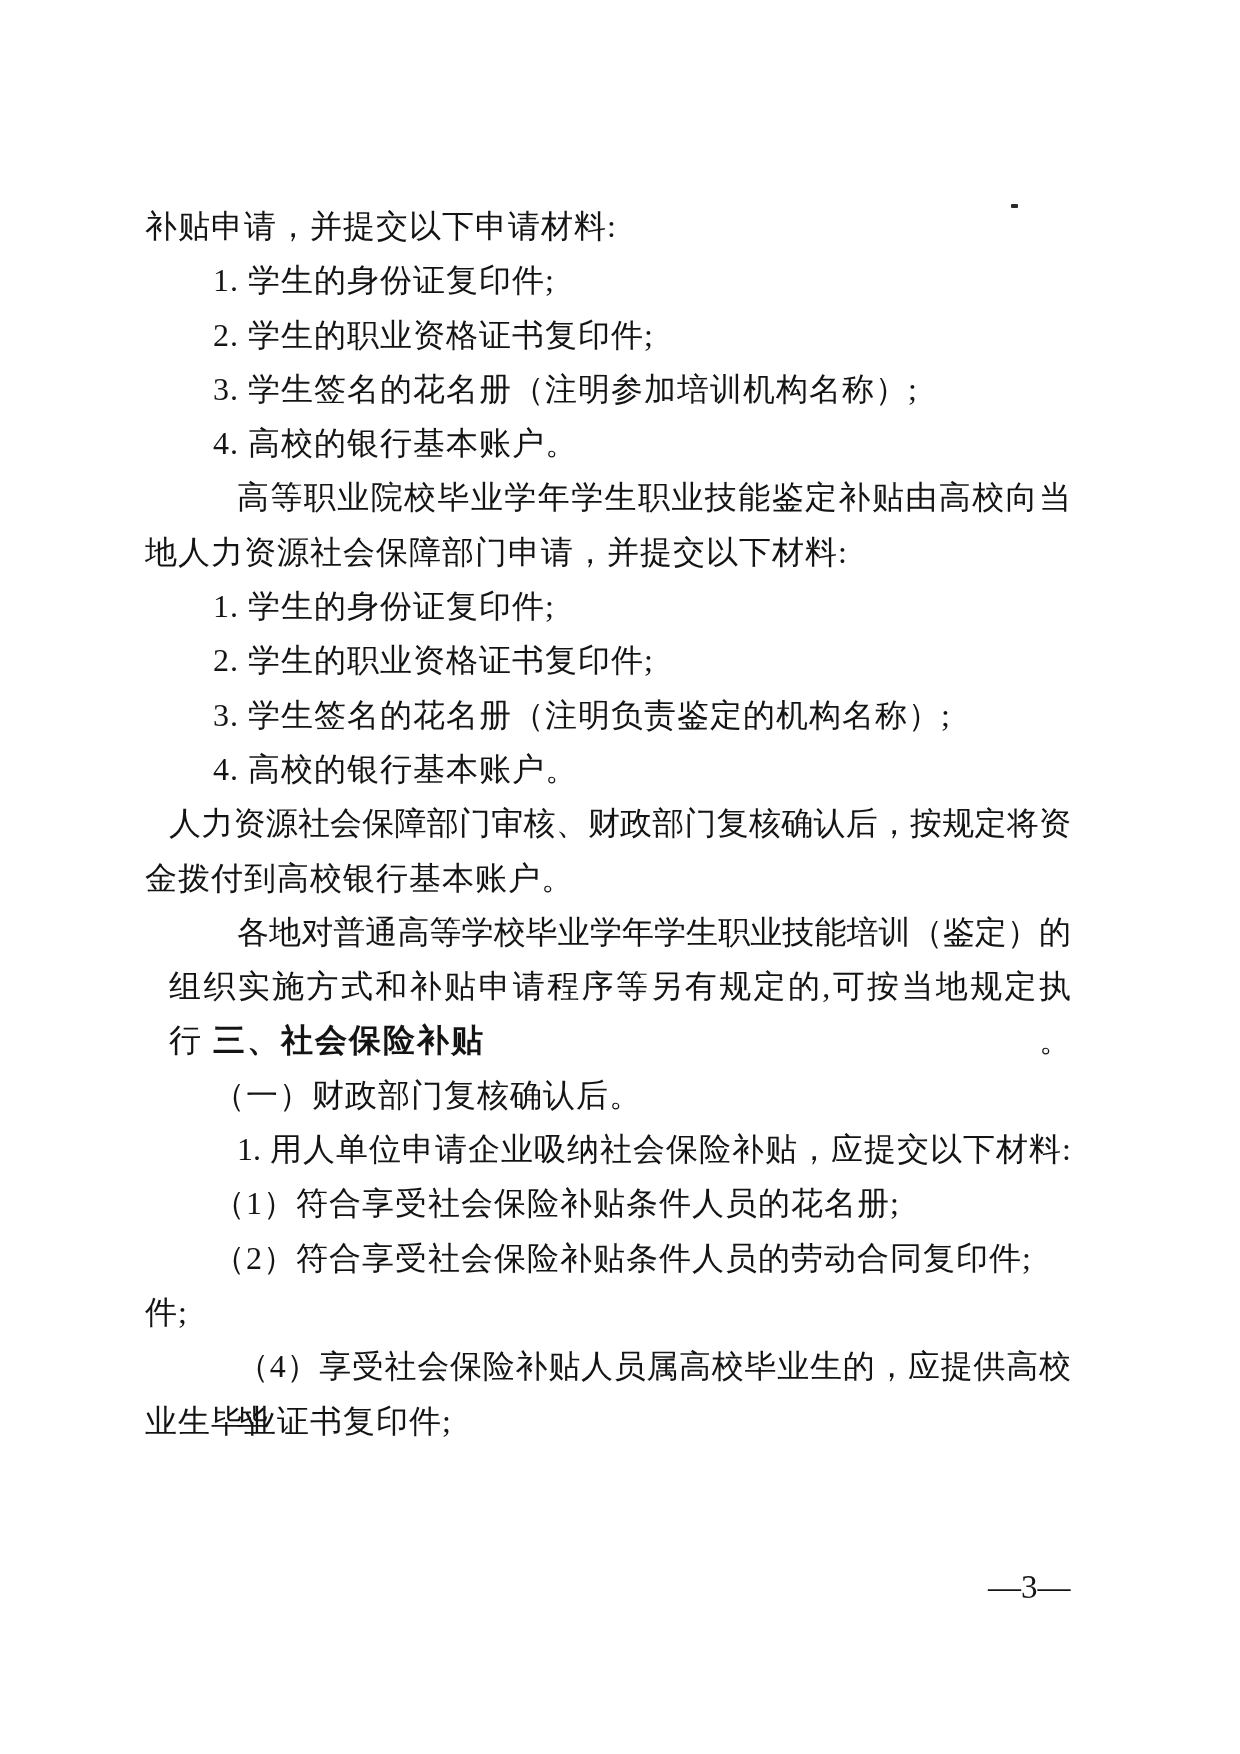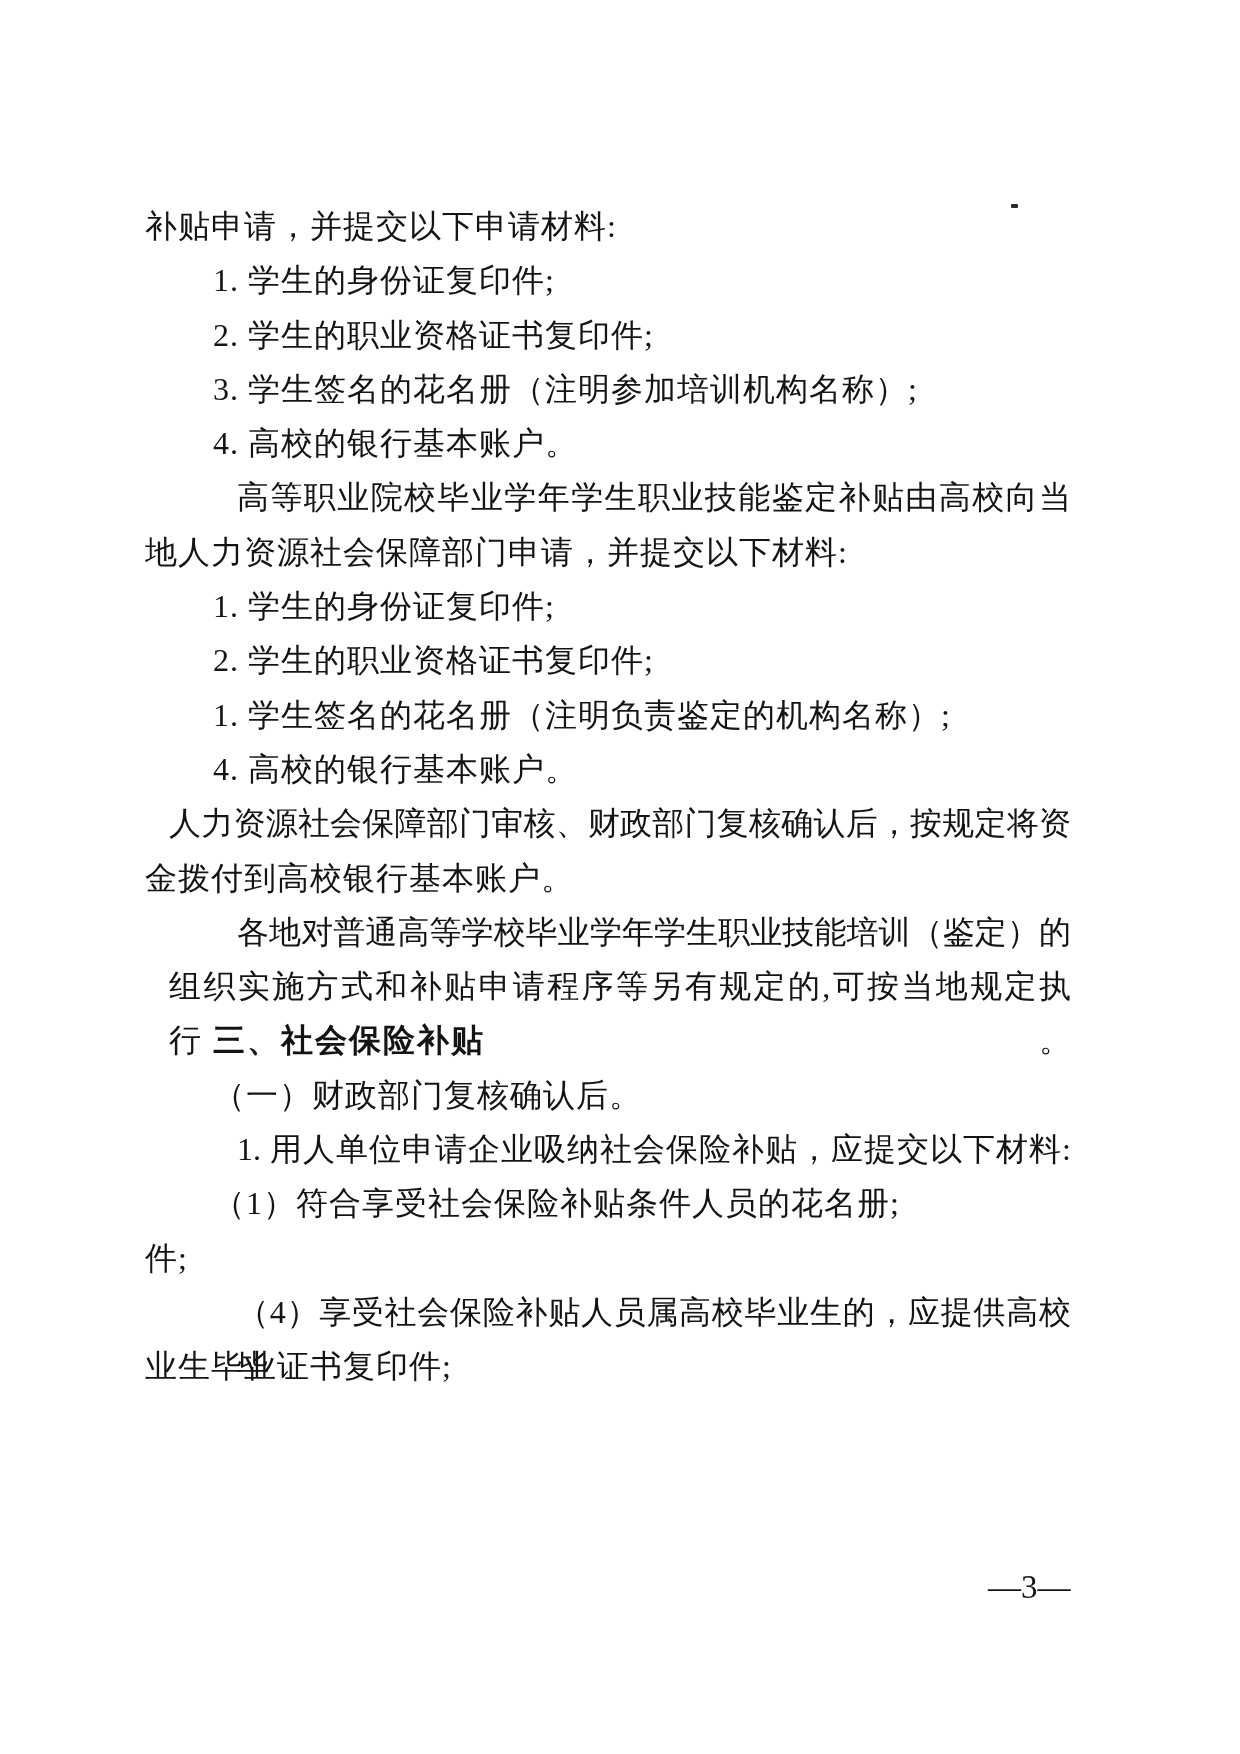--- a/index.html
+++ b/index.html
@@ -75,28 +75,29 @@
   <div class="doc-body" id="doc-body">
       <div class="line">补贴申请，并提交以下申请材料:</div>
       <div class="line ind">1. 学生的身份证复印件;</div>
       <div class="line ind">2. 学生的职业资格证书复印件;</div>
       <div class="line ind">3. 学生签名的花名册（注明参加培训机构名称）;</div>
       <div class="line ind">4. 高校的银行基本账户。</div>
       <div class="line ind jst">高等职业院校毕业学年学生职业技能鉴定补贴由高校向当</div>
       <div class="line">地人力资源社会保障部门申请，并提交以下材料:</div>
       <div class="line ind">1. 学生的身份证复印件;</div>
       <div class="line ind">2. 学生的职业资格证书复印件;</div>
-      <div class="line ind">1. 学生签名的花名册（注明负责鉴定的机构名称）;</div>
+      <div class="line ind">3. 学生签名的花名册（注明负责鉴定的机构名称）;</div>
       <div class="line ind">4. 高校的银行基本账户。</div>
       <div class="line jst">人力资源社会保障部门审核、财政部门复核确认后，按规定将资</div>
       <div class="line">金拨付到高校银行基本账户。</div>
       <div class="line ind jst">各地对普通高等学校毕业学年学生职业技能培训（鉴定）的</div>
       <div class="line jst">组织实施方式和补贴申请程序等另有规定的,可按当地规定执行。</div>
       <div class="line ind bold">三、社会保险补贴</div>
       <div class="line ind">（一）财政部门复核确认后。</div>
       <div class="line ind jst">1. 用人单位申请企业吸纳社会保险补贴，应提交以下材料:</div>
       <div class="line ind">（1）符合享受社会保险补贴条件人员的花名册;</div>
+      <div class="line ind">（2）符合享受社会保险补贴条件人员的劳动合同复印件;</div>
       <div class="line">件;</div>
       <div class="line ind jst">（4）享受社会保险补贴人员属高校毕业生的，应提供高校毕</div>
       <div class="line">业生毕业证书复印件;</div>
     </div>
   <div class="page-number">—3—</div>
 </div>
 
 </body></html>

